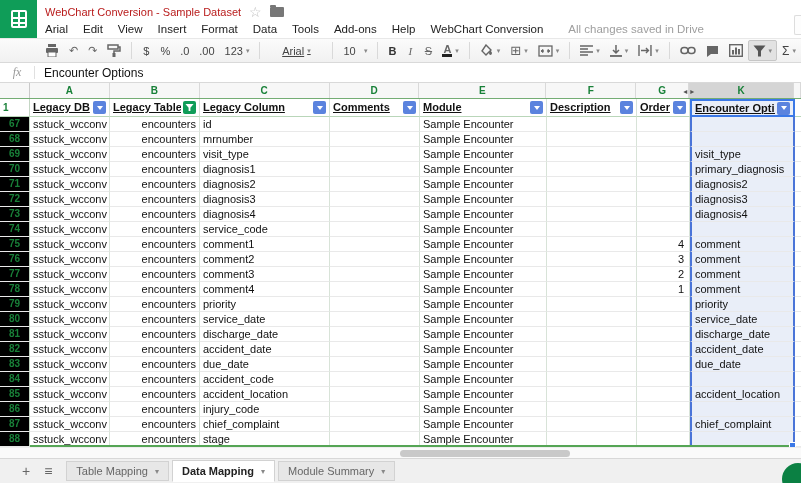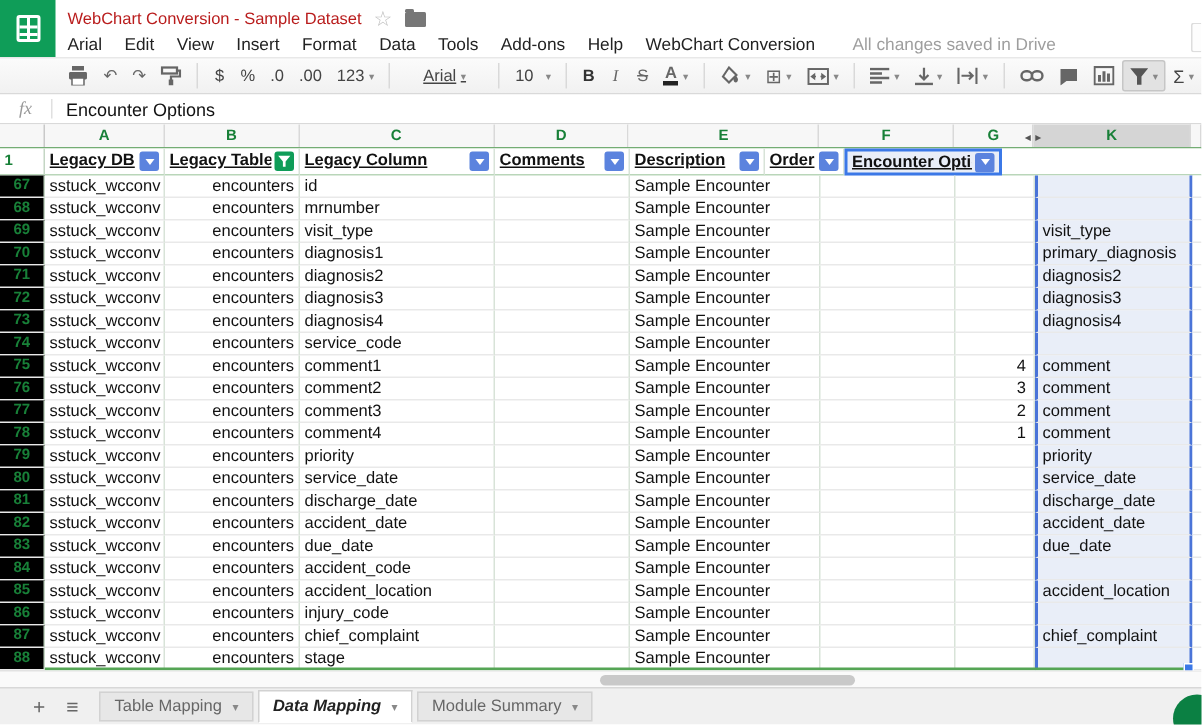--- a/index.html
+++ b/index.html
@@ -95,21 +95,21 @@
 
   
   .scroll-strip { height:11px; background:#fafafa; position:relative; border-top:1px solid #eee; }
   .hthumb { position:absolute; left:400px; top:2px; width:170px; height:7px; background:#c9c9c9; border-radius:4px; }
   .sheetbar { height:25px; background:#f0f0f0; border-top:1px solid #d8d8d8;
     display:flex; align-items:center; padding-left:22px; }
   .sheet-btn { color:#666; font-size:14px; margin-right:14px; cursor:pointer; }
   .tab { height:20px; display:flex; align-items:center; gap:7px; padding:0 9px; margin-right:3px;
     background:#e7e7e7; border:1px solid #d2d2d2; color:#666; font-size:11px; cursor:pointer; }
   .tab .tab-caret { font-size:8px; color:#888; }
-  .tab.active { background:#fff; color:#222; font-weight:bold; border-bottom-color:#fff; height:22px;font-style:italic; }
+  .tab.active { background:#fff; color:#222; font-weight:bold; border-bottom-color:#fff; height:22px; }
   .explore { position:absolute; right:-13px; bottom:-12px; width:32px; height:32px;
     border-radius:50%; background:#0b8043; }
 </style>
 </head>
 <body>
 
 <div class="titlebar">
   <div class="logo">
     <div class="logo-grid"></div>
   </div>
@@ -293,20 +293,26 @@
         <span class="fbtn">
           <span class="tri"></span>
         </span>
       </div>
       <div class="cell col-d">
         <span class="header-label">Comments</span>
         <span class="fbtn">
           <span class="tri"></span>
         </span>
       </div>
+      <div class="cell col-e">
+        <span class="header-label">Module</span>
+        <span class="fbtn">
+          <span class="tri"></span>
+        </span>
+      </div>
       <div class="cell col-f">
         <span class="header-label">Description</span>
         <span class="fbtn">
           <span class="tri"></span>
         </span>
       </div>
       <div class="cell col-g">
         <span class="header-label">Order</span>
         <span class="fbtn">
           <span class="tri"></span>

